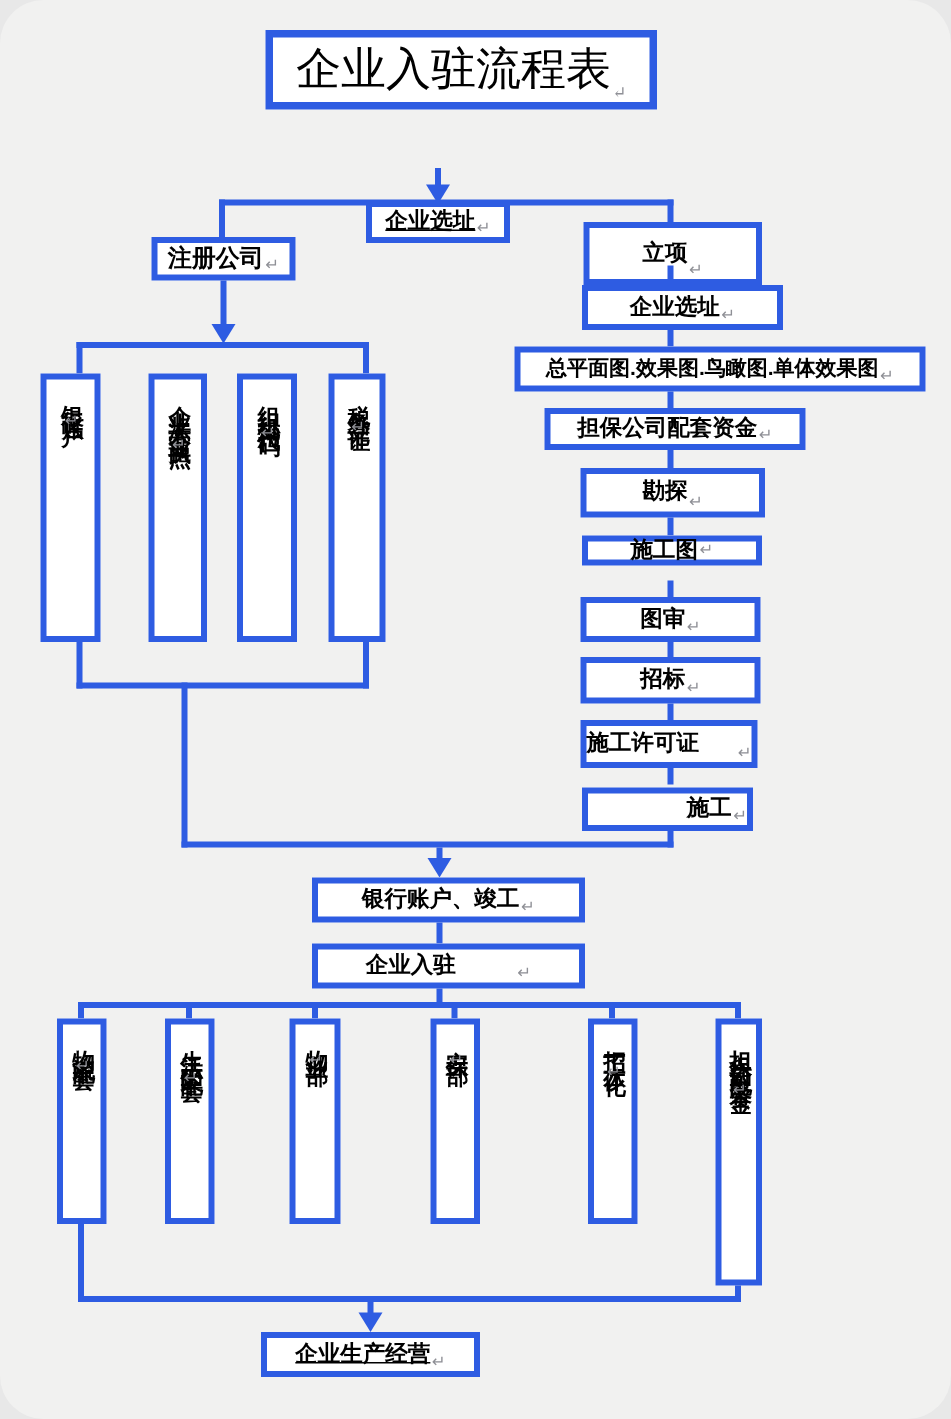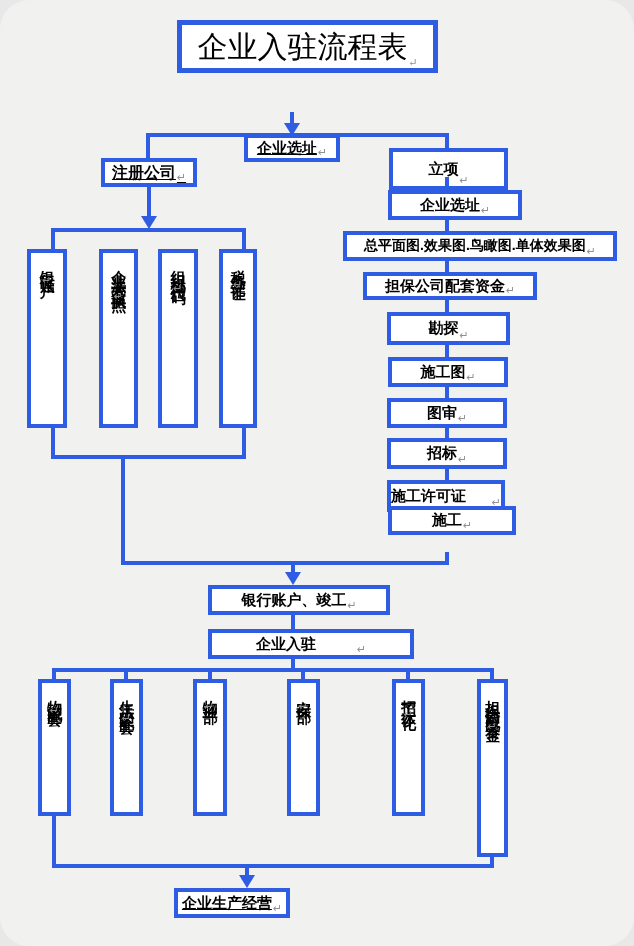--- a/index.html
+++ b/index.html
@@ -54,21 +54,21 @@
     <span class="ul">企业选址</span>
       <span class="rm">↵</span>
   </div>
 
   <div class="ln" style="left:290px;top:112px;width:4px;height:13px;"></div>
   <div class="arr" style="left:284px;top:123px;"></div>
   <div class="ln" style="left:146px;top:133px;width:303px;height:4px;"></div>
   <div class="ln" style="left:146px;top:133px;width:4px;height:26px;"></div>
   <div class="ln" style="left:445px;top:133px;width:4px;height:16px;"></div>
 
-  <div class="box" style="left:101px;top:158px;width:96px;height:29px;font-size:16px;text-decoration:underline;">
+  <div class="box" style="left:101px;top:158px;width:96px;height:29px;font-size:16px;">
     <span>注册公司</span>
       <span class="rm">↵</span>
   </div>
 
   <div class="ln" style="left:147px;top:187px;width:4px;height:31px;"></div>
   <div class="arr" style="left:141px;top:216px;"></div>
   <div class="ln" style="left:51px;top:228px;width:195px;height:4px;"></div>
   <div class="ln" style="left:51px;top:228px;width:4px;height:21px;"></div>
   <div class="ln" style="left:242px;top:228px;width:4px;height:21px;"></div>
 
@@ -113,21 +113,21 @@
       <span class="rm">↵</span>
   </div>
   <div class="ln" style="left:445px;top:300px;width:4px;height:12px;"></div>
 
   <div class="box" style="left:387px;top:312px;width:123px;height:33px;">
     <span>勘探</span>
       <span class="rm">↵</span>
   </div>
   <div class="ln" style="left:445px;top:345px;width:4px;height:12px;"></div>
 
-  <div class="box" style="left:388px;top:357px;width:120px;height:30px;">
+  <div class="box" style="left:388px;top:357px;width:120px;height:20px;">
     <span>施工图</span>
       <span class="rm">↵</span>
   </div>
   <div class="ln" style="left:445px;top:387px;width:4px;height:11px;"></div>
 
   <div class="box" style="left:387px;top:398px;width:120px;height:30px;">
     <span>图审</span>
       <span class="rm">↵</span>
   </div>
   <div class="ln" style="left:445px;top:428px;width:4px;height:10px;"></div>
@@ -137,37 +137,37 @@
       <span class="rm">↵</span>
   </div>
   <div class="ln" style="left:445px;top:469px;width:4px;height:11px;"></div>
 
   <div class="box" style="left:387px;top:480px;width:118px;height:32px;justify-content:space-between;">
     <span>施工许可证</span>
       <span class="rm">↵</span>
   </div>
   <div class="ln" style="left:445px;top:512px;width:4px;height:11px;"></div>
 
-  <div class="box" style="left:388px;top:506px;width:128px;height:29px;">
+  <div class="box" style="left:388px;top:525px;width:114px;height:29px;justify-content:flex-end;">
     <span>施工</span>
       <span class="rm">↵</span>
   </div>
   <div class="ln" style="left:445px;top:552px;width:4px;height:13px;"></div>
 
   <div class="ln" style="left:121px;top:561px;width:328px;height:4px;"></div>
   <div class="ln" style="left:291px;top:565px;width:4px;height:9px;"></div>
   <div class="arr" style="left:285px;top:572px;"></div>
 
   <div class="box" style="left:208px;top:585px;width:182px;height:30px;">
     <span>银行账户、竣工</span>
       <span class="rm">↵</span>
   </div>
   <div class="ln" style="left:291px;top:615px;width:4px;height:14px;"></div>
 
-  <div class="box" style="left:208px;top:629px;width:206px;height:30px;gap:40px;">
+  <div class="box" style="left:208px;top:629px;width:182px;height:30px;gap:40px;">
     <span>企业入驻</span>
       <span class="rm">↵</span>
   </div>
 
   <div class="ln" style="left:291px;top:659px;width:4px;height:11px;"></div>
   <div class="ln" style="left:52px;top:668px;width:442px;height:4px;"></div>
   <div class="ln" style="left:52px;top:668px;width:4px;height:11px;"></div>
   <div class="ln" style="left:124px;top:668px;width:4px;height:11px;"></div>
   <div class="ln" style="left:208px;top:668px;width:4px;height:11px;"></div>
   <div class="ln" style="left:301px;top:668px;width:4px;height:11px;"></div>
@@ -192,18 +192,18 @@
   <div class="box vbox" style="left:477px;top:679px;width:31px;height:178px;">
     <span class="vtext"><span>担保公司配套资金</span><span class="rm">↵</span></span>
   </div>
 
   <div class="ln" style="left:52px;top:816px;width:4px;height:52px;"></div>
   <div class="ln" style="left:490px;top:857px;width:4px;height:11px;"></div>
   <div class="ln" style="left:52px;top:864px;width:442px;height:4px;"></div>
   <div class="ln" style="left:245px;top:868px;width:4px;height:9px;"></div>
   <div class="arr" style="left:239px;top:875px;"></div>
 
-  <div class="box" style="left:174px;top:888px;width:116px;height:30px;">
+  <div class="box" style="left:174px;top:888px;width:146px;height:30px;">
     <span class="ul">企业生产经营</span>
       <span class="rm">↵</span>
   </div>
 
 </div>
 
 </body></html>

